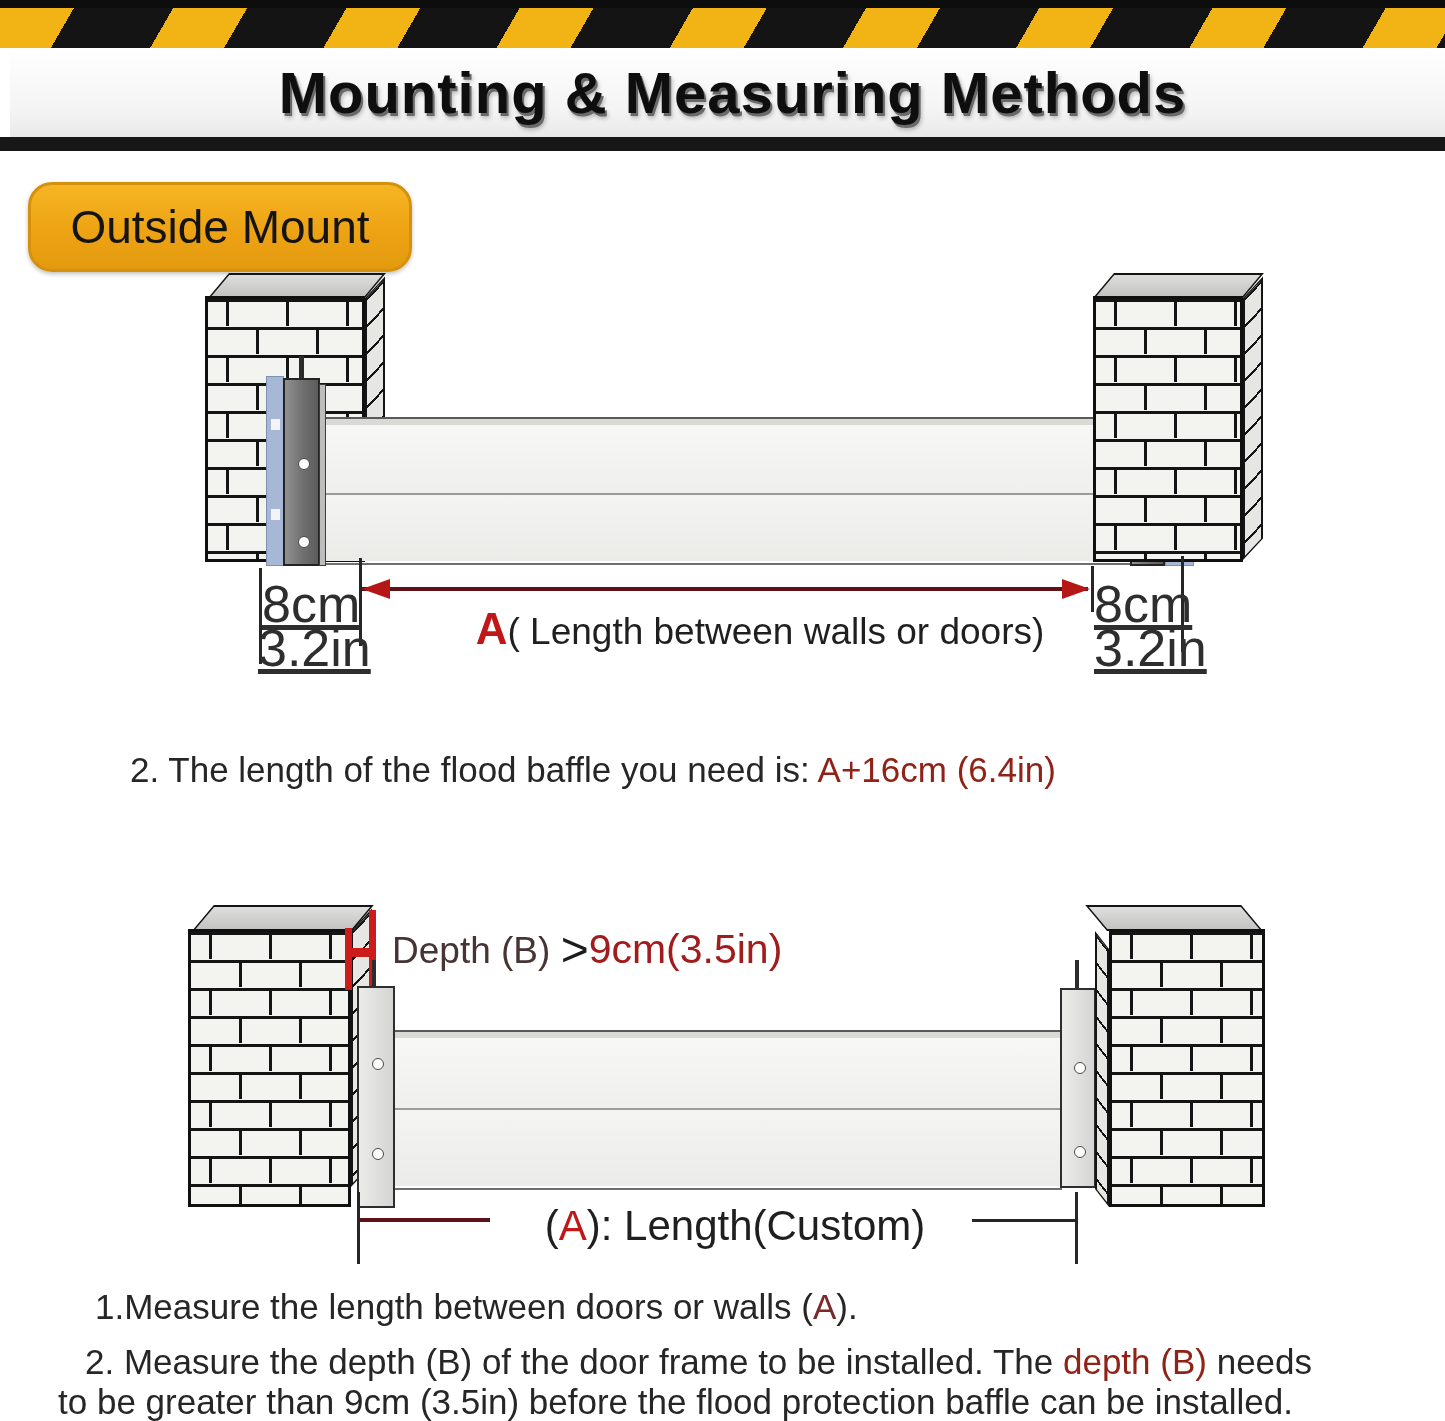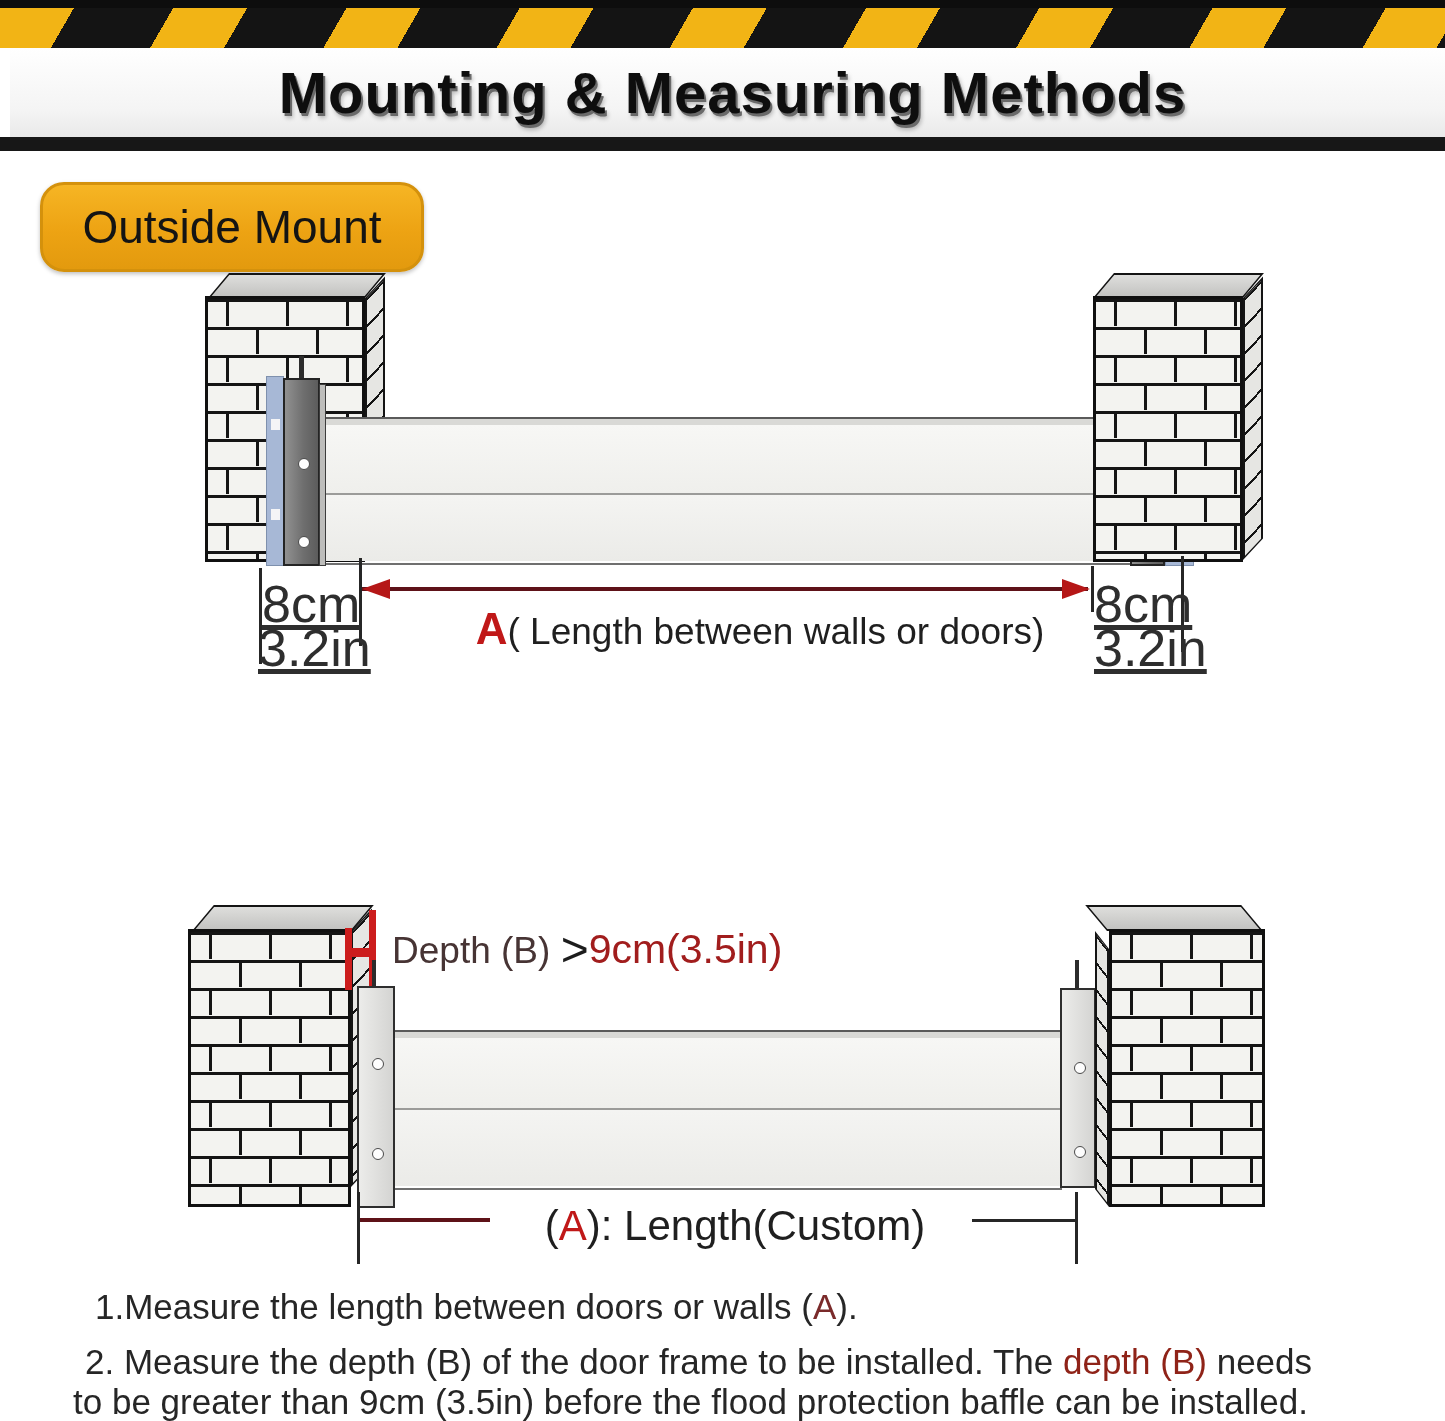--- a/index.html
+++ b/index.html
@@ -13,21 +13,21 @@
   .title-band{position:absolute;left:0;top:48px;width:1445px;height:89px;
               background:linear-gradient(180deg,#ffffff 0%,#f4f4f4 70%,#e9e9e9 100%);
               display:flex;align-items:center;justify-content:center;margin-left:10px;}
   .title-band .t{font-size:58px;font-weight:bold;letter-spacing:1px;color:#0e0e0e;
                  text-shadow:2px 3px 0 #6a6a6a,3px 5px 4px rgba(0,0,0,.25);}
   .header-bar{position:absolute;left:0;top:137px;width:1445px;height:14px;background:#171717;}
 
   
   .badge{position:absolute;background:linear-gradient(180deg,#f6b524 0%,#eda313 55%,#e39a0e 100%);
          border:3px solid #d4910c;border-radius:24px;display:flex;align-items:center;justify-content:center;
-         font-size:46px;color:#141414;box-shadow:0 2px 4px rgba(0,0,0,.25);margin-left:12px;}
+         font-size:46px;color:#141414;box-shadow:0 2px 4px rgba(0,0,0,.25);}
   .badge-out{left:28px;top:182px;width:378px;height:84px;}
   .badge-in{left:28px;top:820px;width:388px;height:86px;}
 
   
   .bricks{background-color:#f3f3f0;
     background-image:
       repeating-linear-gradient(180deg,#141414 0 3px,transparent 3px 28px),
       conic-gradient(from 270deg at 3px 24px,#141414 0 90deg,rgba(0,0,0,0) 90deg),
       conic-gradient(from 270deg at 3px 24px,#141414 0 90deg,rgba(0,0,0,0) 90deg);
     background-size:100% 28px,60px 56px,60px 56px;
@@ -137,20 +137,23 @@
   <div class="arrhead arr-r" style="left:1062px;top:579px;"></div>
   <div class="dim-caption" style="left:440px;top:604px;width:640px;text-align:center;">
     <span class="red-a">A</span><span>( Length between walls or doors)</span>
   </div>
 
   <div class="tick" style="left:1091px;top:566px;height:46px;"></div>
   <div class="tick" style="left:1181px;top:556px;height:96px;"></div>
   <div class="meas" style="left:1094px;top:574px;width:86px;">8cm</div>
   <div class="meas" style="left:1094px;top:618px;width:92px;">3.2in</div>
 
+  <div class="step" style="left:130px;top:750px;">
+    <span>2. The length of the flood baffle you need is: </span><span class="dk-red">A+16cm (6.4in)</span>
+  </div>
 
 
   <div class="topface" style="left:192px;top:905px;width:160px;height:26px;transform:skewX(-40deg);"></div>
   <div class="bricks" style="position:absolute;left:188px;top:929px;width:163px;height:278px;"></div>
   <div class="sideface" style="left:351px;top:931px;width:21px;height:256px;transform:skewY(-47deg);"></div>
 
   <div class="redbar" style="left:345px;top:928px;width:7px;height:62px;"></div>
   <div class="redbar" style="left:369px;top:910px;width:7px;height:80px;"></div>
   <div class="redbar" style="left:345px;top:948px;width:31px;height:9px;"></div>
 
@@ -187,15 +190,15 @@
   </div>
   <div class="dimline-thin" style="left:972px;top:1219px;width:103px;"></div>
   <div class="tick" style="left:1075px;top:1192px;height:72px;"></div>
 
   <div class="step" style="left:95px;top:1287px;">
     <span>1.Measure the length between doors or walls (</span><span class="soft-red">A</span><span>).</span>
   </div>
   <div class="step" style="left:85px;top:1342px;">
     <span>2. Measure the depth (B) of the door frame to be installed. The </span><span class="dk-red">depth (B)</span><span> needs</span>
   </div>
-  <div class="step" style="left:73px;top:1382px;text-align:center;">to be greater than 9cm (3.5in) before the flood protection baffle can be installed.</div>
+  <div class="step" style="left:58px;top:1382px;text-align:center;">to be greater than 9cm (3.5in) before the flood protection baffle can be installed.</div>
 
 </div>
 
 </body></html>

